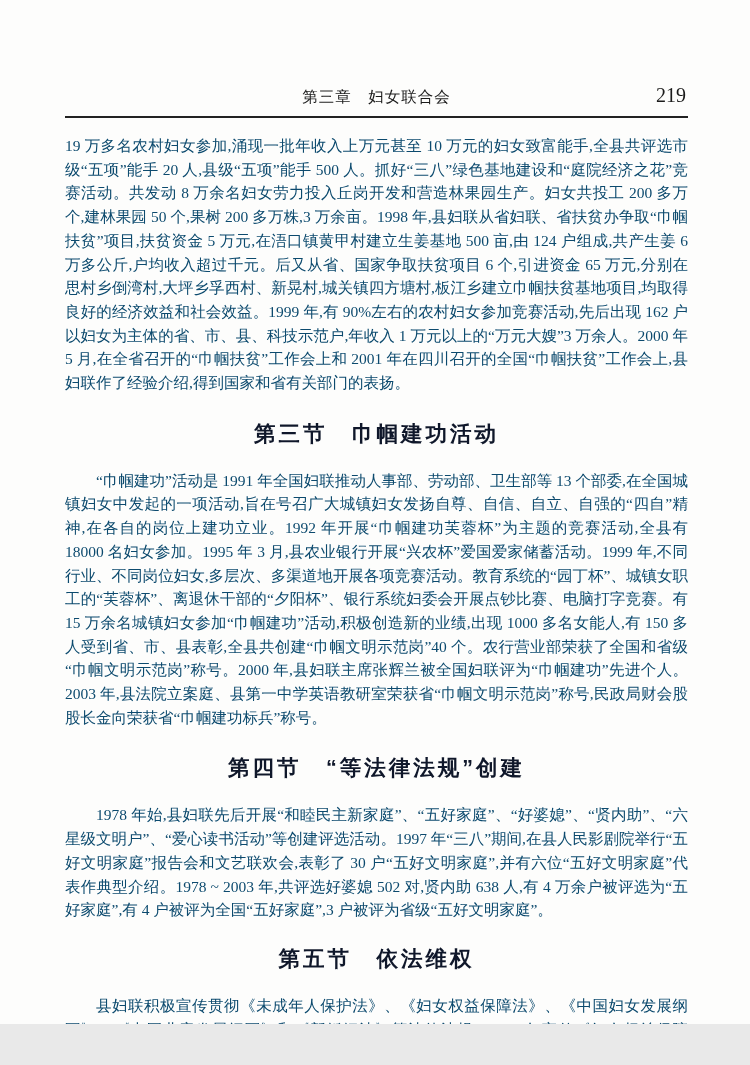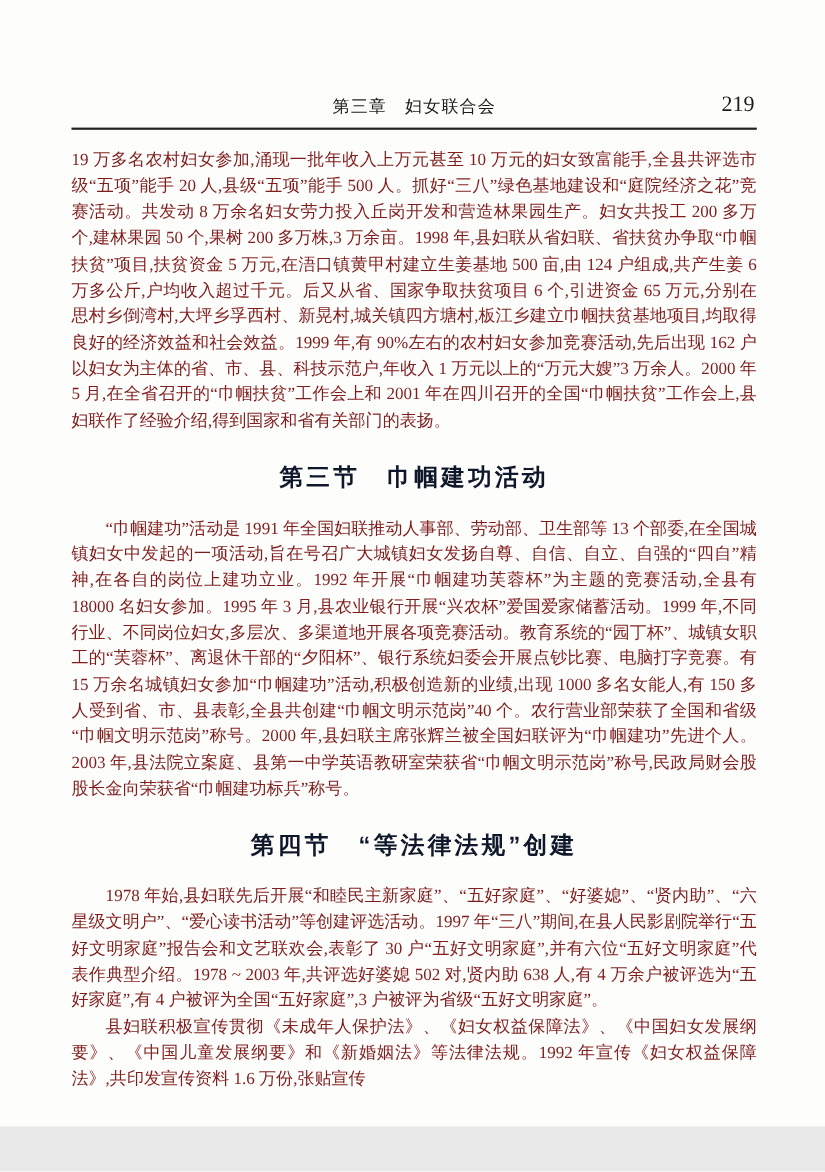--- a/index.html
+++ b/index.html
@@ -41,21 +41,21 @@
     border-top: 2px solid #222;
     margin: 9px 0 0 0;
   }
   
   .para {
     margin: 0;
     font-size: 15.5px;
     line-height: 23.7px;
     text-align: justify;
     text-justify: inter-ideograph;
-    color: #7f1d1d;
+    color: #0c4a6e;
   }
   .para.first { margin-top: 16px; }
   .para.indent { text-indent: 2em; font-family: Liberation Serif, serif; }
   
   .section-heading {
     margin: 24px 0 20px 0;
     font-family: "Liberation Sans", "DejaVu Sans", sans-serif;
     font-weight: bold;
     font-size: 21.5px;
     line-height: 30px;
@@ -80,16 +80,17 @@
   <p class="para first">19 万多名农村妇女参加,涌现一批年收入上万元甚至 10 万元的妇女致富能手,全县共评选市级“五项”能手 20 人,县级“五项”能手 500 人。抓好“三八”绿色基地建设和“庭院经济之花”竞赛活动。共发动 8 万余名妇女劳力投入丘岗开发和营造林果园生产。妇女共投工 200 多万个,建林果园 50 个,果树 200 多万株,3 万余亩。1998 年,县妇联从省妇联、省扶贫办争取“巾帼扶贫”项目,扶贫资金 5 万元,在浯口镇黄甲村建立生姜基地 500 亩,由 124 户组成,共产生姜 6 万多公斤,户均收入超过千元。后又从省、国家争取扶贫项目 6 个,引进资金 65 万元,分别在思村乡倒湾村,大坪乡孚西村、新晃村,城关镇四方塘村,板江乡建立巾帼扶贫基地项目,均取得良好的经济效益和社会效益。1999 年,有 90%左右的农村妇女参加竞赛活动,先后出现 162 户以妇女为主体的省、市、县、科技示范户,年收入 1 万元以上的“万元大嫂”3 万余人。2000 年 5 月,在全省召开的“巾帼扶贫”工作会上和 2001 年在四川召开的全国“巾帼扶贫”工作会上,县妇联作了经验介绍,得到国家和省有关部门的表扬。</p>
 
   <h2 class="section-heading">第三节　巾帼建功活动</h2>
 
   <p class="para indent">“巾帼建功”活动是 1991 年全国妇联推动人事部、劳动部、卫生部等 13 个部委,在全国城镇妇女中发起的一项活动,旨在号召广大城镇妇女发扬自尊、自信、自立、自强的“四自”精神,在各自的岗位上建功立业。1992 年开展“巾帼建功芙蓉杯”为主题的竞赛活动,全县有 18000 名妇女参加。1995 年 3 月,县农业银行开展“兴农杯”爱国爱家储蓄活动。1999 年,不同行业、不同岗位妇女,多层次、多渠道地开展各项竞赛活动。教育系统的“园丁杯”、城镇女职工的“芙蓉杯”、离退休干部的“夕阳杯”、银行系统妇委会开展点钞比赛、电脑打字竞赛。有 15 万余名城镇妇女参加“巾帼建功”活动,积极创造新的业绩,出现 1000 多名女能人,有 150 多人受到省、市、县表彰,全县共创建“巾帼文明示范岗”40 个。农行营业部荣获了全国和省级“巾帼文明示范岗”称号。2000 年,县妇联主席张辉兰被全国妇联评为“巾帼建功”先进个人。2003 年,县法院立案庭、县第一中学英语教研室荣获省“巾帼文明示范岗”称号,民政局财会股股长金向荣获省“巾帼建功标兵”称号。</p>
 
   <h2 class="section-heading">第四节　“等法律法规”创建</h2>
 
   <p class="para indent">1978 年始,县妇联先后开展“和睦民主新家庭”、“五好家庭”、“好婆媳”、“贤内助”、“六星级文明户”、“爱心读书活动”等创建评选活动。1997 年“三八”期间,在县人民影剧院举行“五好文明家庭”报告会和文艺联欢会,表彰了 30 户“五好文明家庭”,并有六位“五好文明家庭”代表作典型介绍。1978 ~ 2003 年,共评选好婆媳 502 对,贤内助 638 人,有 4 万余户被评选为“五好家庭”,有 4 户被评为全国“五好家庭”,3 户被评为省级“五好文明家庭”。</p>
 
+  <h2 class="section-heading tight-top">第五节　依法维权</h2>
 
   <p class="para indent">县妇联积极宣传贯彻《未成年人保护法》、《妇女权益保障法》、《中国妇女发展纲要》、《中国儿童发展纲要》和《新婚姻法》等法律法规。1992 年宣传《妇女权益保障法》,共印发宣传资料 1.6 万份,张贴宣传</p>
 
 </div>
 
 </body></html>

